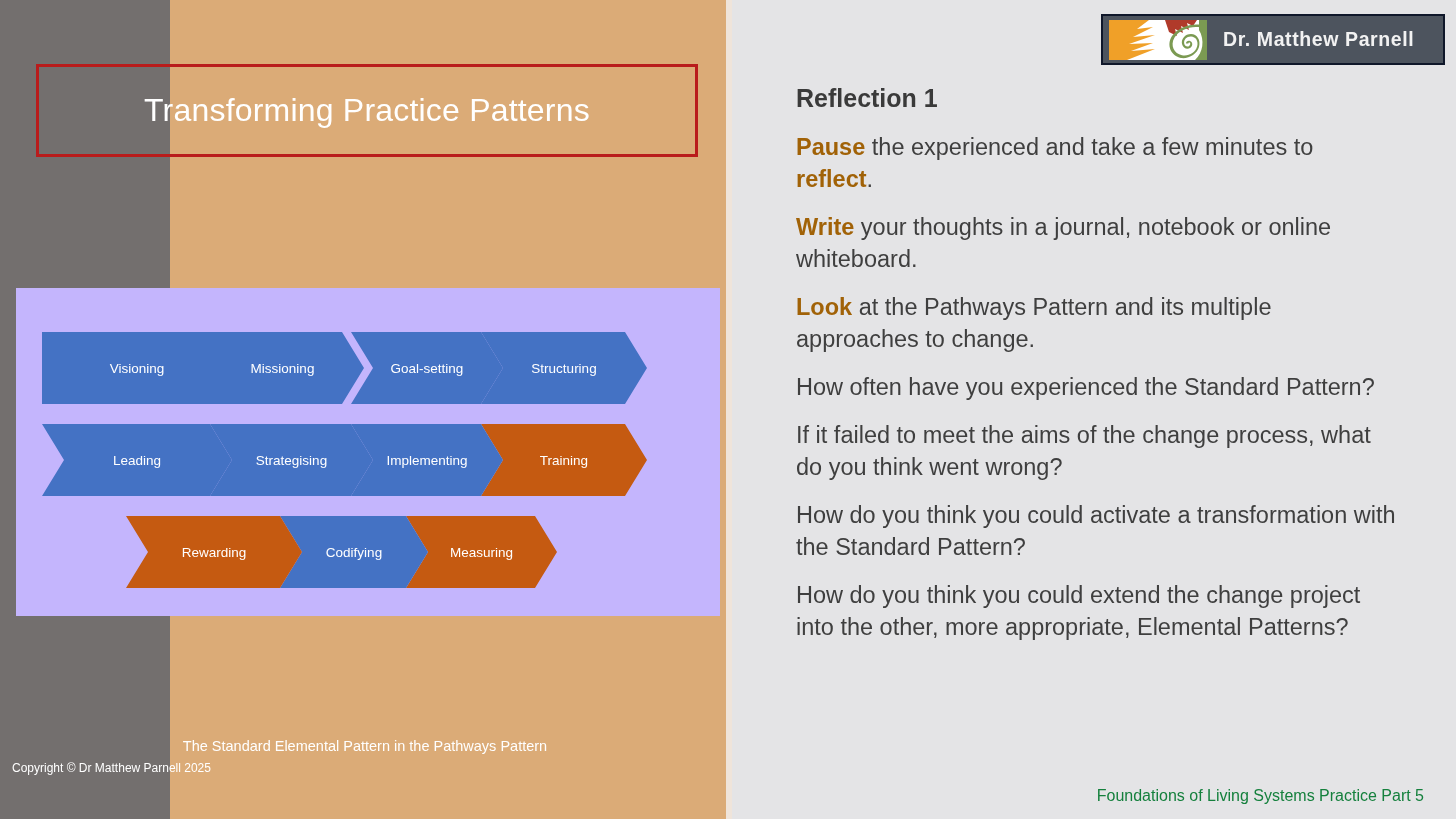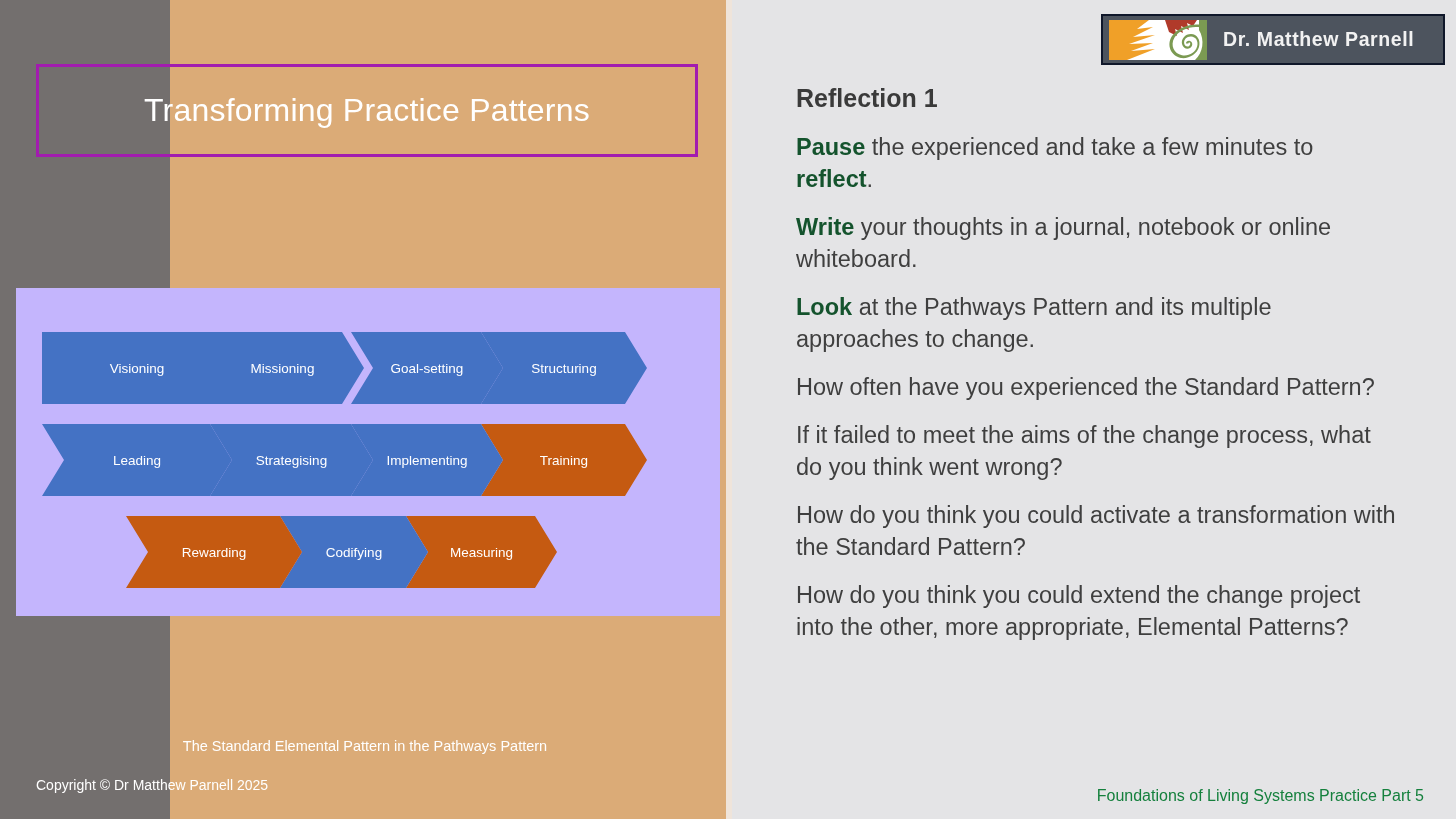--- a/index.html
+++ b/index.html
@@ -39,21 +39,21 @@
     left: 726px; top: 0;
     width: 6px; height: 819px;
     background: #efe4da;
   }
 
   
   .title-box {
     position: absolute;
     left: 36px; top: 64px;
     width: 662px; height: 93px;
-    border: 3px solid #a21caf;
+    border: 3px solid #b91c1c;
     box-sizing: border-box;
     display: flex;
     align-items: center;
     justify-content: center;
   }
   .title-text {
     color: #ffffff;
     font-size: 32px;
     font-weight: 400;
     letter-spacing: 0.2px;
@@ -104,24 +104,23 @@
   .diagram-caption {
     position: absolute;
     left: 0; top: 738px;
     width: 730px;
     text-align: center;
     color: #ffffff;
     font-size: 14.5px;
   }
   .copyright {
     position: absolute;
-    left: 12px; top: 777px;
-    color: #ffffff;
-    font-size: 14px;
-    margin-left: 24px;
+    left: 12px; top: 761px;
+    color: #ffffff;
+    font-size: 12px;
   }
 
   
   .right-panel {
     position: absolute;
     left: 732px; top: 0;
     width: 724px; height: 819px;
     background: #e4e4e6;
   }
 
@@ -164,21 +163,21 @@
     width: 600px;
     margin: 0; padding: 0;
     list-style: none;
   }
   .body-list li {
     font-size: 23.5px;
     line-height: 32px;
     color: #3f3f3f;
     margin-bottom: 16px;
   }
-  .body-list li b { font-weight: 700; color: #14532d; margin-top: 16px; }
+  .body-list li b { font-weight: 700; color: #a16207; margin-top: 16px; }
 
   .footer-right {
     position: absolute;
     right: 32px; bottom: 14px;
     font-size: 16px;
     color: #15803d;
   }
 </style>
 </head>
 <body>

